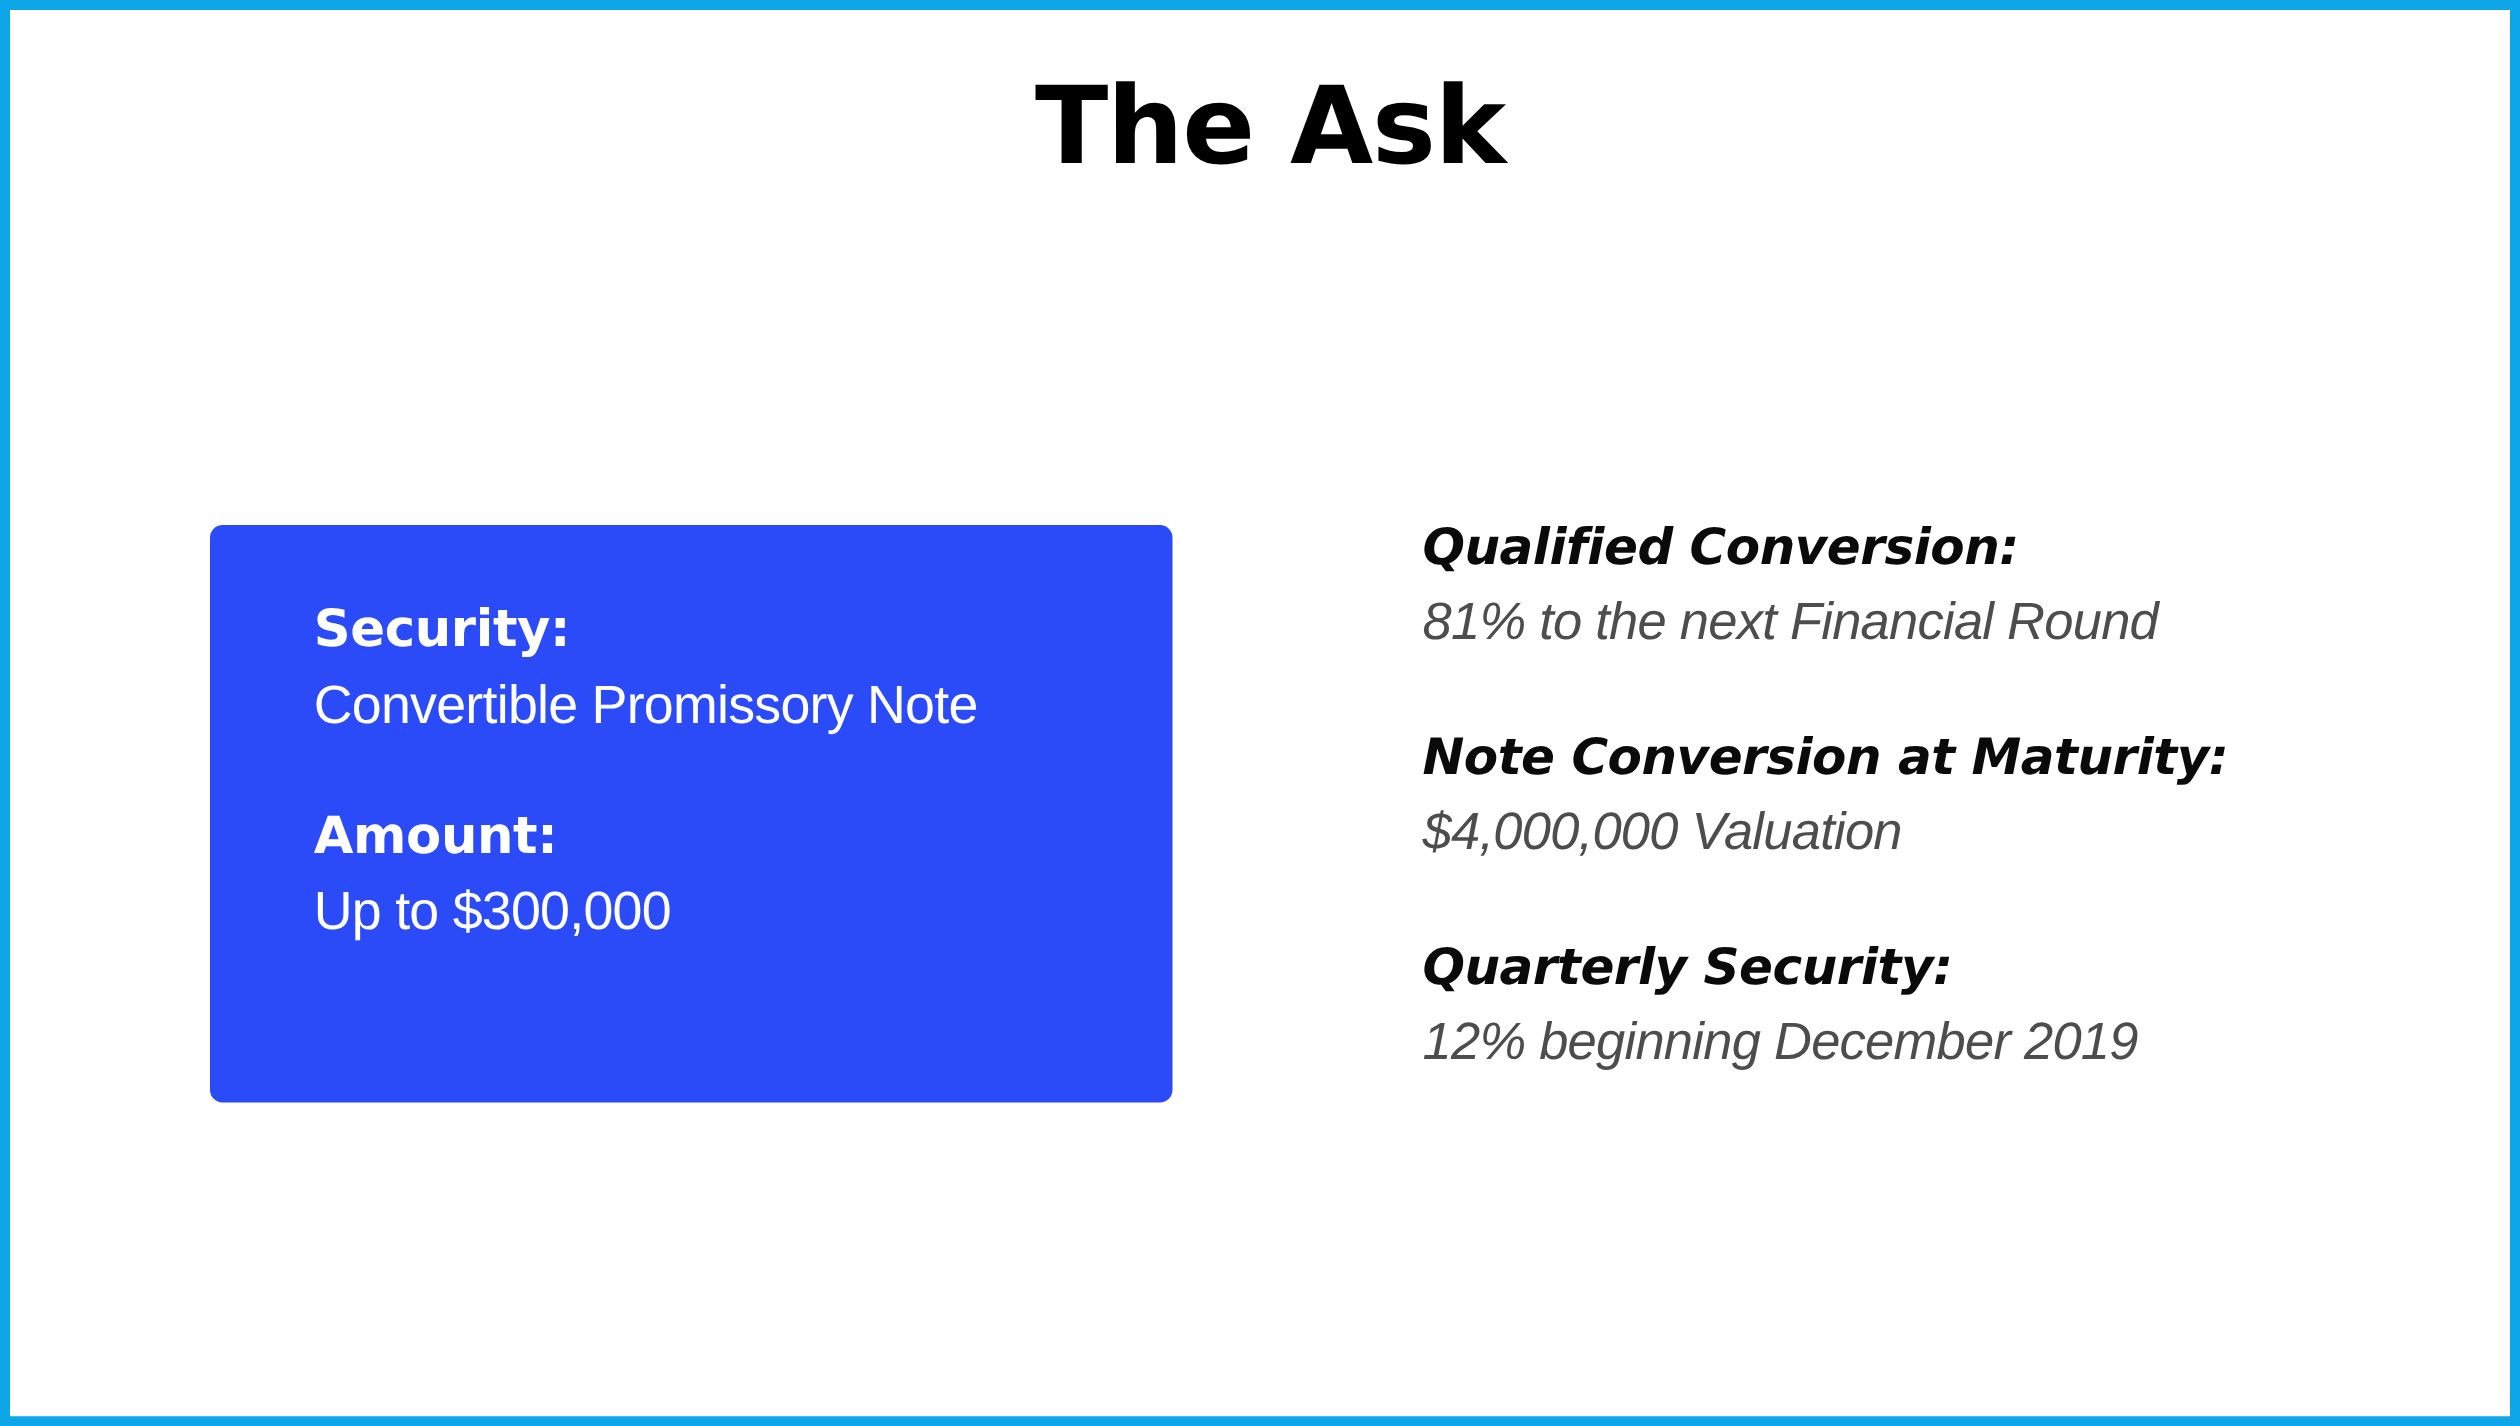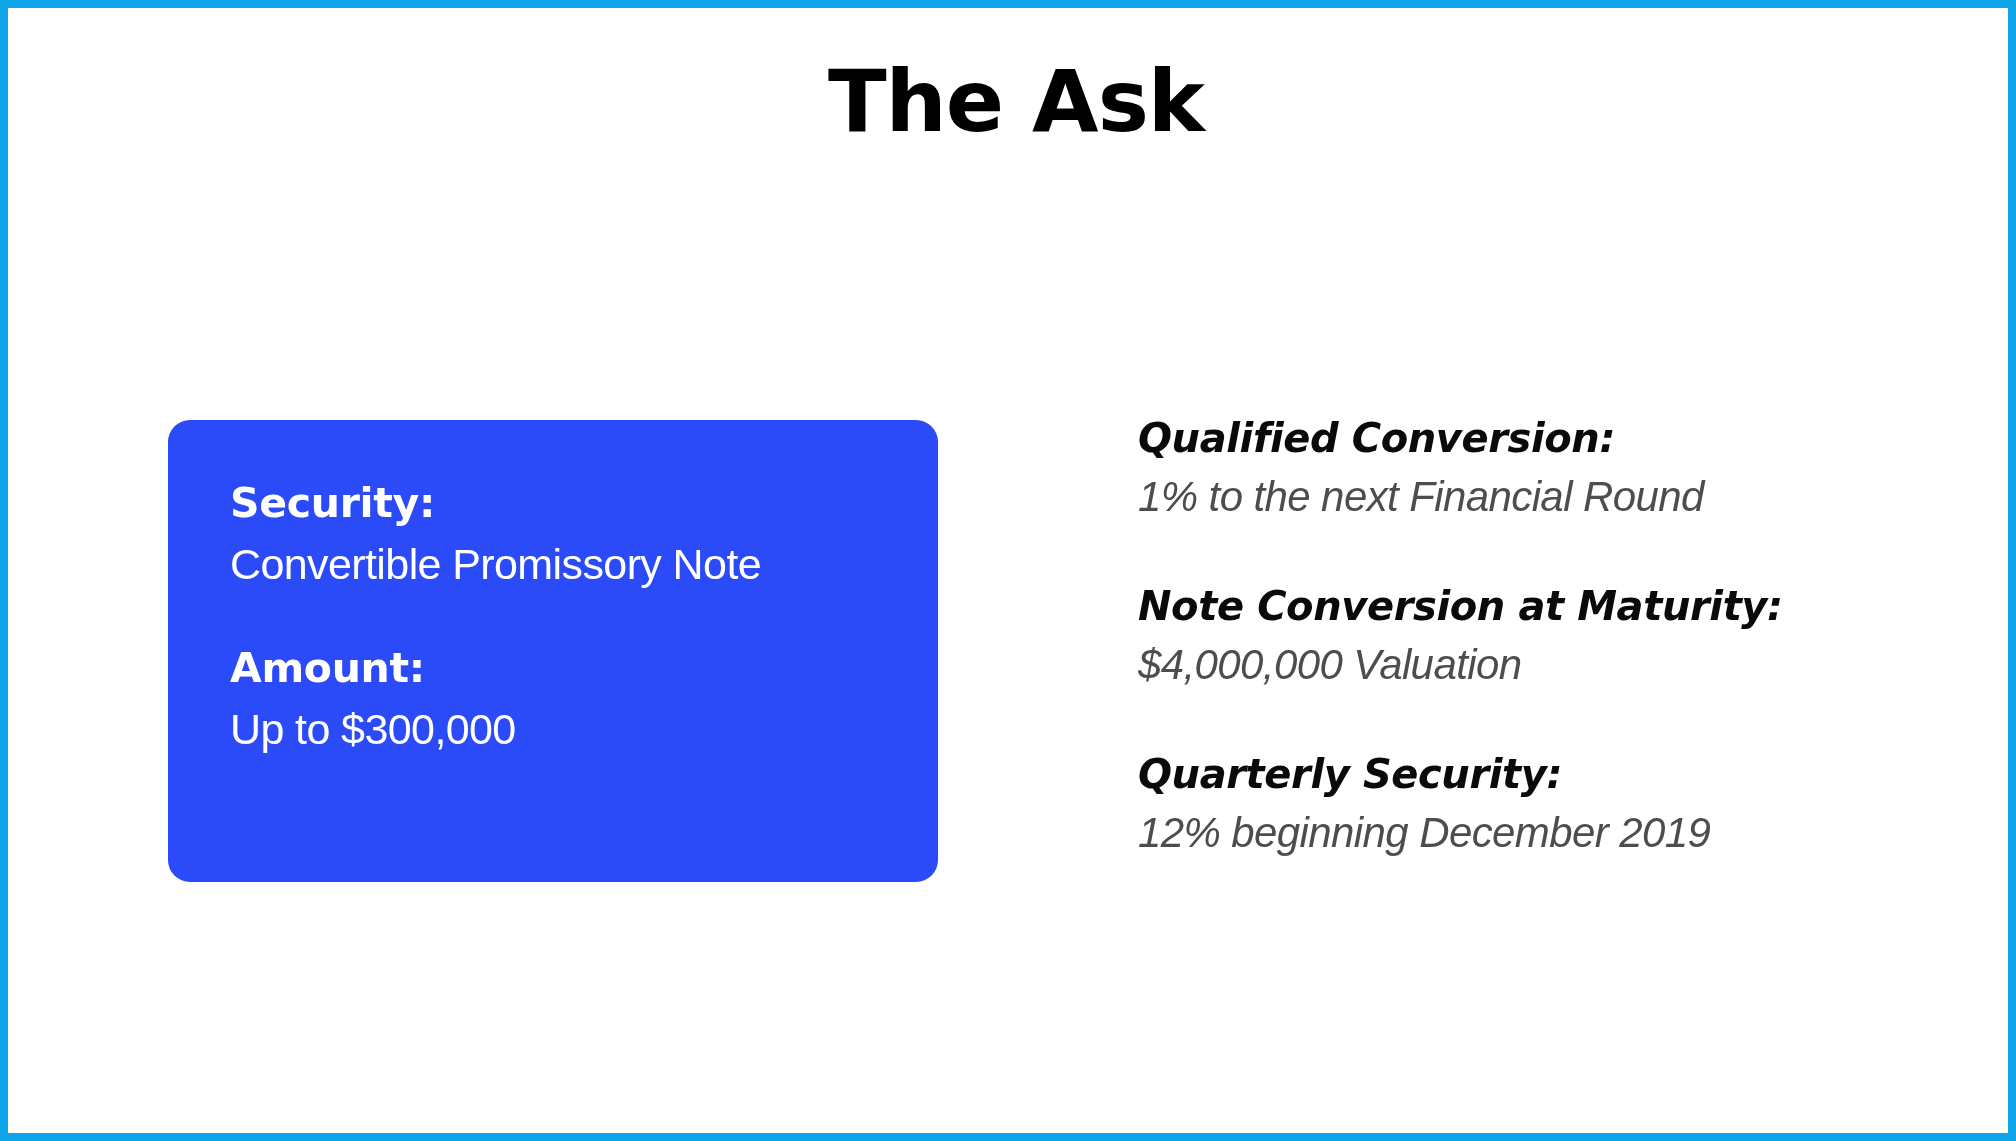--- a/index.html
+++ b/index.html
@@ -48,22 +48,22 @@
 
   
   .ask-card {
     position: absolute;
     left: 160px;
     top: 412px;
     width: 770px;
     height: 462px;
     box-sizing: border-box;
     background: #2b4bf8;
-    border-radius: 22px;
-    padding: 58px 0 0 62px;
+    border-radius: 10px;
+    padding: 58px 0 0 83px;
   }
 
   .card-block {
     margin-bottom: 52px;
   }
   .card-block:last-child {
     margin-bottom: 16px;
   }
 
   .card-label {
@@ -140,21 +140,21 @@
         <div class="card-label">Amount:</div>
         <div class="card-value">Up to $300,000</div>
       </div>
 
     </div>
 
     <div class="terms">
 
       <div class="term-item">
         <div class="term-label">Qualified Conversion:</div>
-        <div class="term-value">1% to the next Financial Round</div>
+        <div class="term-value">81% to the next Financial Round</div>
       </div>
 
       <div class="term-item">
         <div class="term-label">Note Conversion at Maturity:</div>
         <div class="term-value">$4,000,000 Valuation</div>
       </div>
 
       <div class="term-item">
         <div class="term-label">Quarterly Security:</div>
         <div class="term-value">12% beginning December 2019</div>

